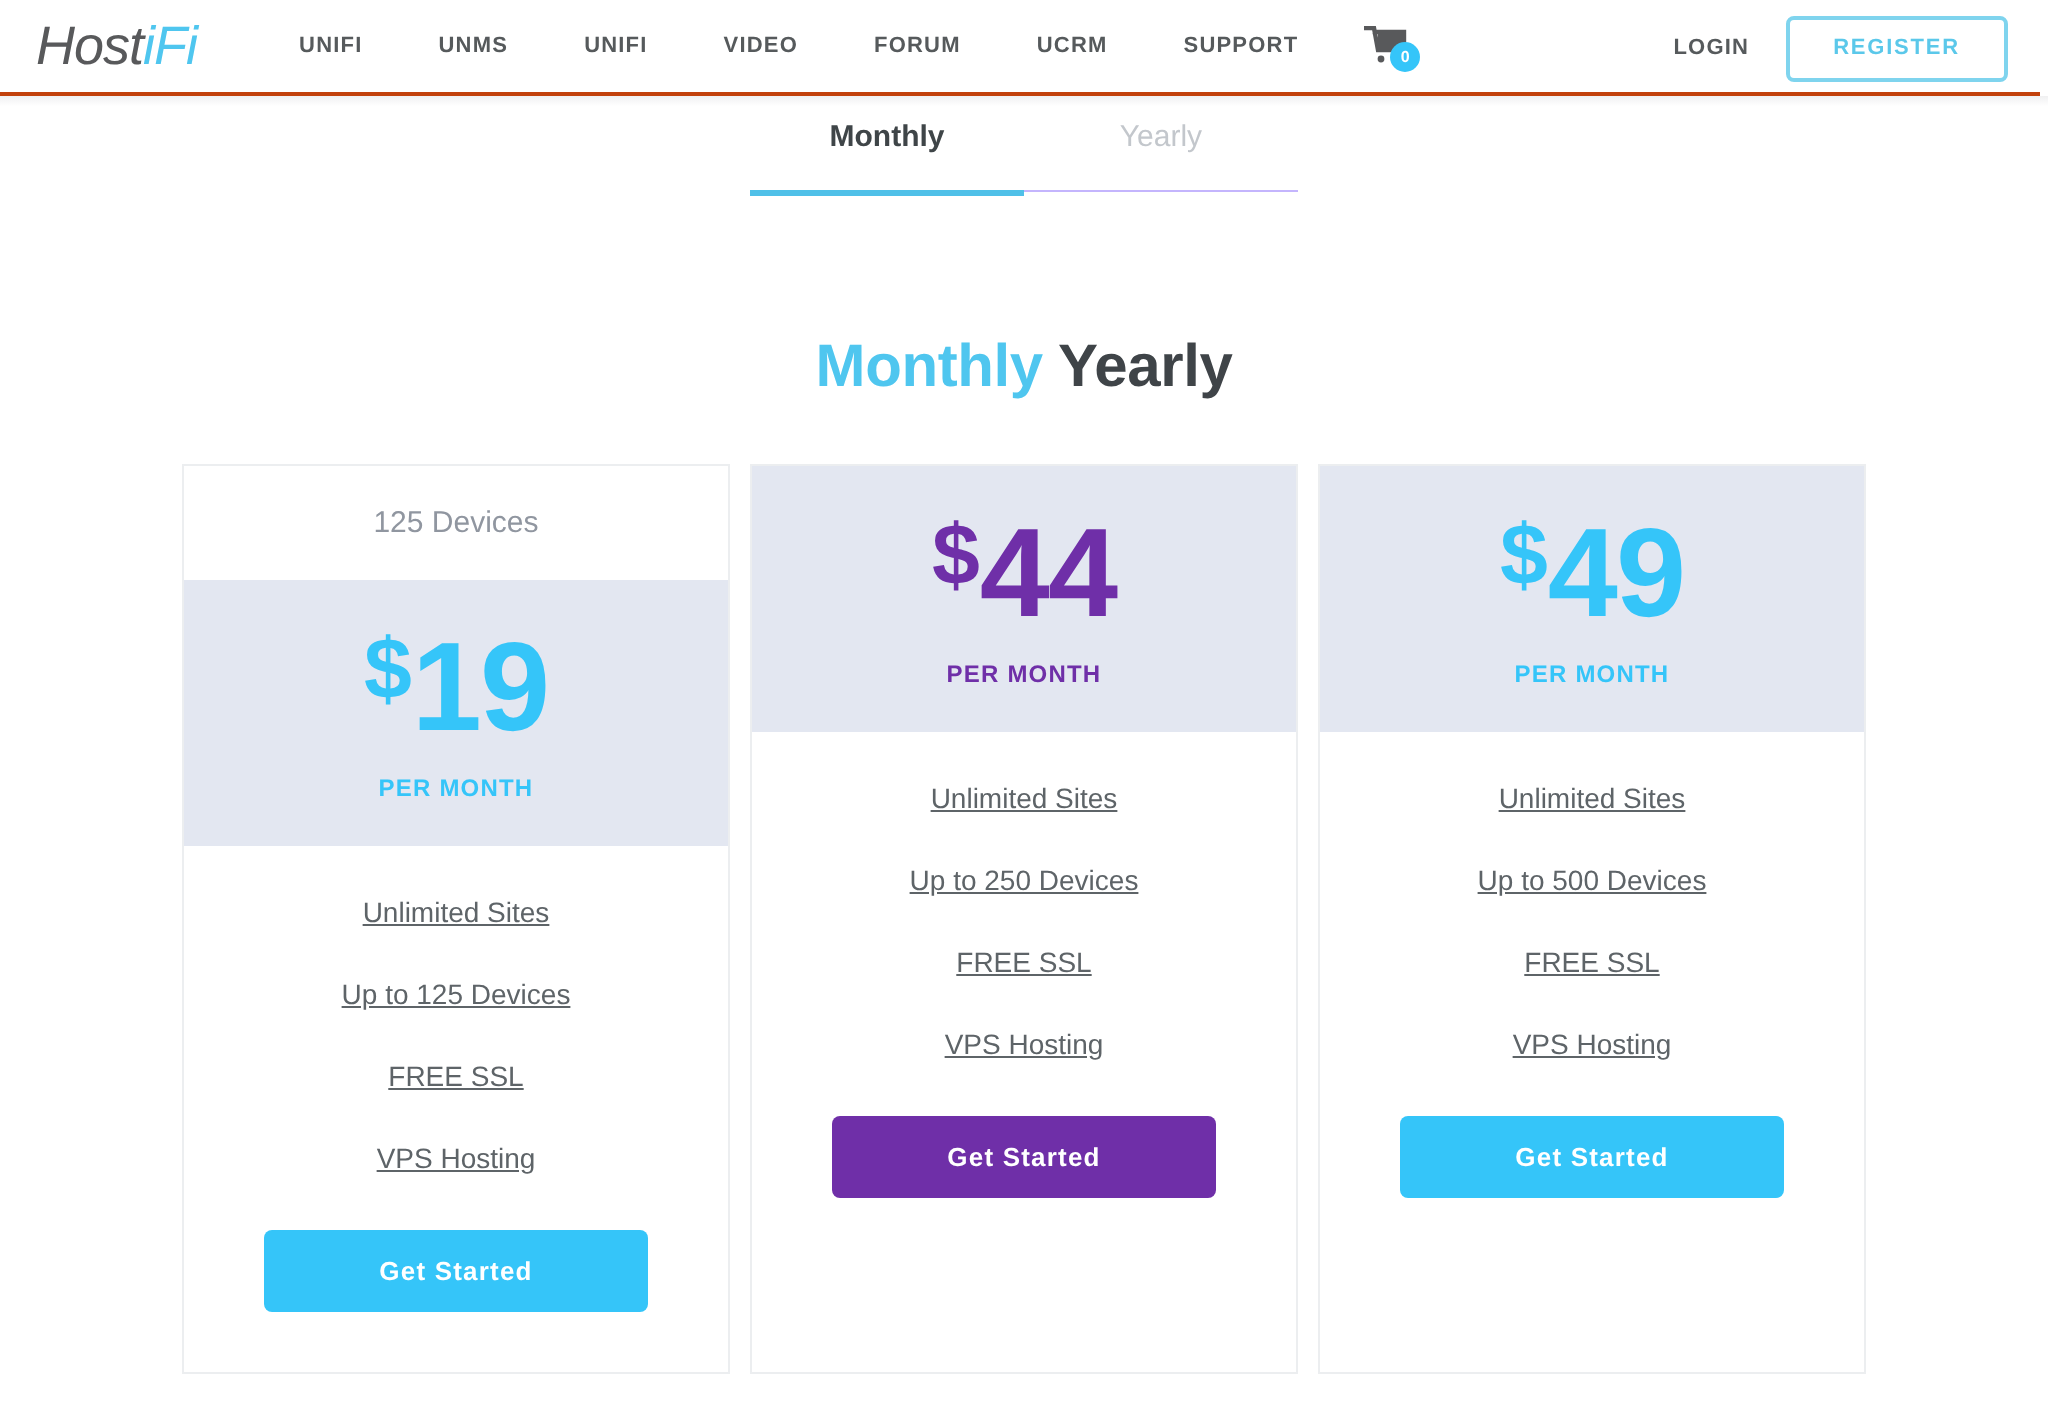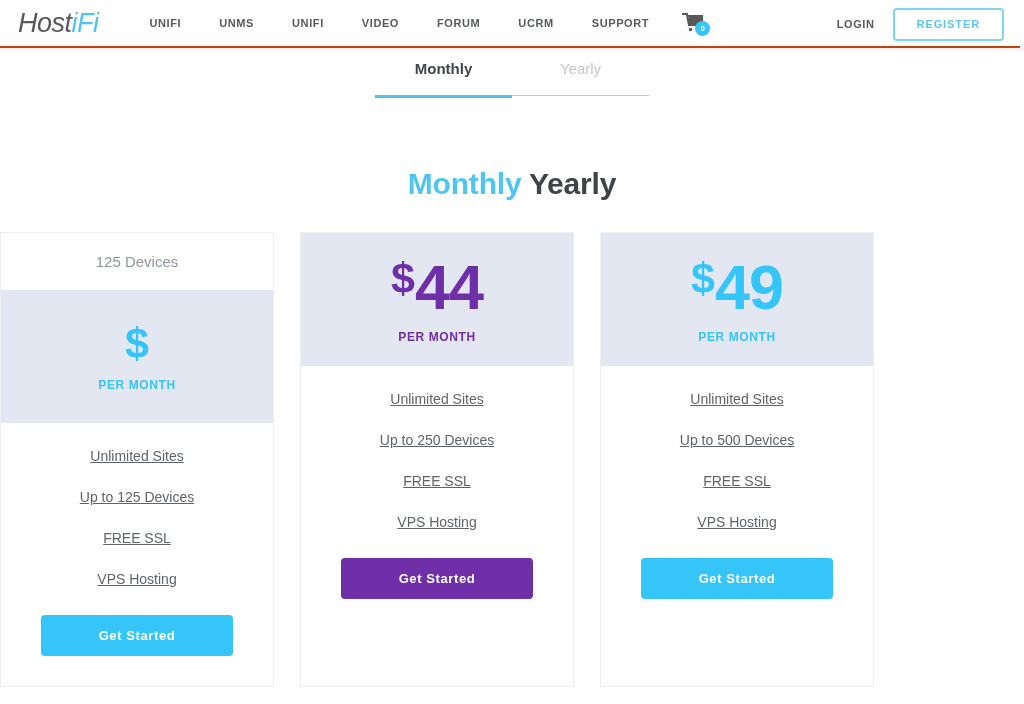--- a/index.html
+++ b/index.html
@@ -152,21 +152,22 @@
     font-size: 30px;
     font-weight: bold;
     letter-spacing: -0.2px;
   }
   .plans-title .accent { color: #4fc6ef; }
   .plans-title .plain  { color: #3f4448; }
 
   
   .cards {
     display: flex;
-    gap: 26px;
+    justify-content: center;
+    gap: 10px;
     margin-top: 31px;
   }
   .card {
     width: 274px;
     background: #ffffff;
     border: 1px solid #eceef0;
     display: flex;
     flex-direction: column;
   }
 
@@ -286,20 +287,21 @@
   <span class="accent">Monthly</span><span class="plain"> Yearly</span>
 </h1>
 
 <div class="cards">
 
   <div class="card">
     <div class="card-head">125 Devices</div>
     <div class="price-panel">
       <div class="price" style="color: rgb(53, 197, 249);">
         <span class="currency">$</span>
+          <span>19</span>
       </div>
       <div class="per-month" style="color: rgb(53, 197, 249);">PER MONTH</div>
     </div>
     <div class="features">
       <div class="feature">Unlimited Sites</div>
       <div class="feature">Up to 125 Devices</div>
       <div class="feature">FREE SSL</div>
       <div class="feature">VPS Hosting</div>
       <button class="cta" style="background: rgb(53, 197, 249);">Get Started</button>
     </div>

